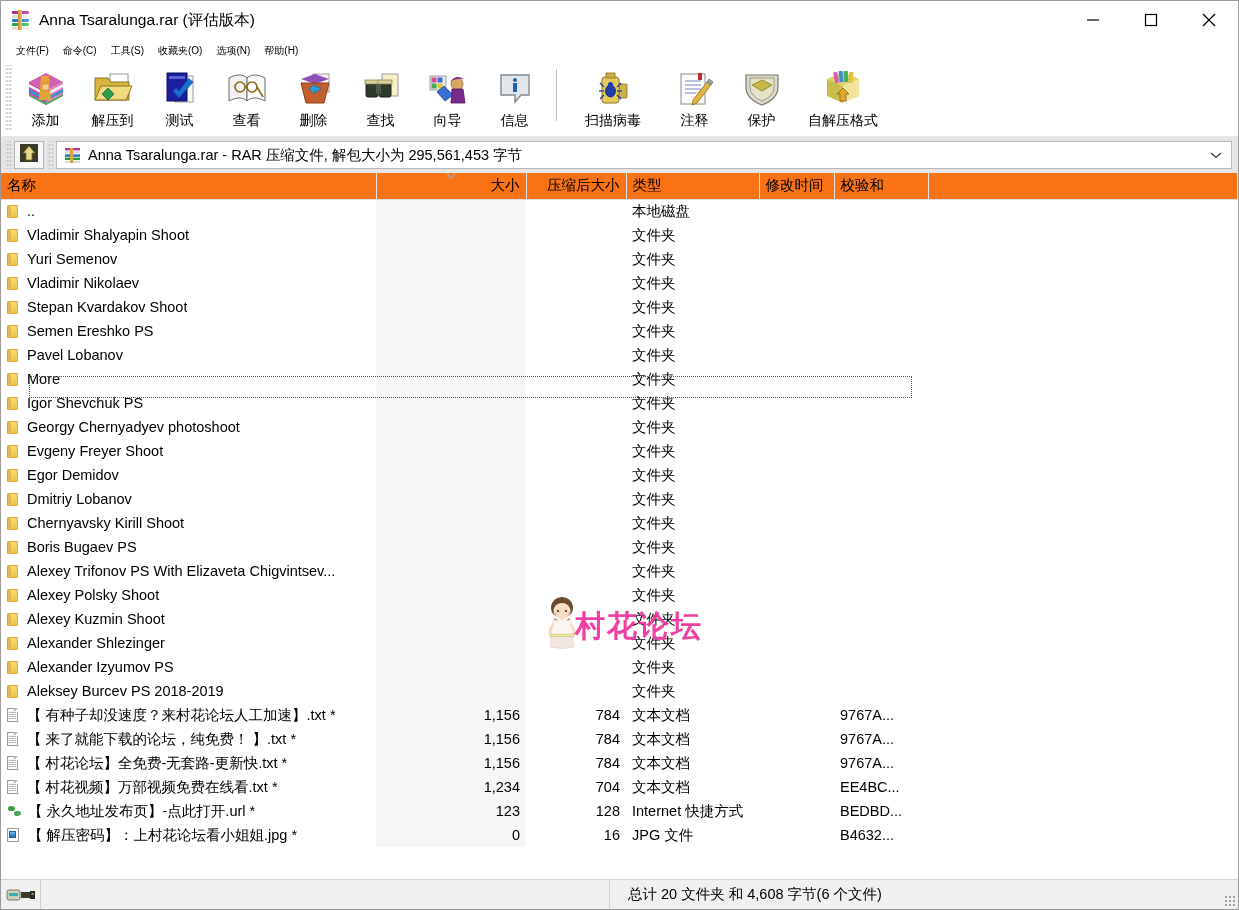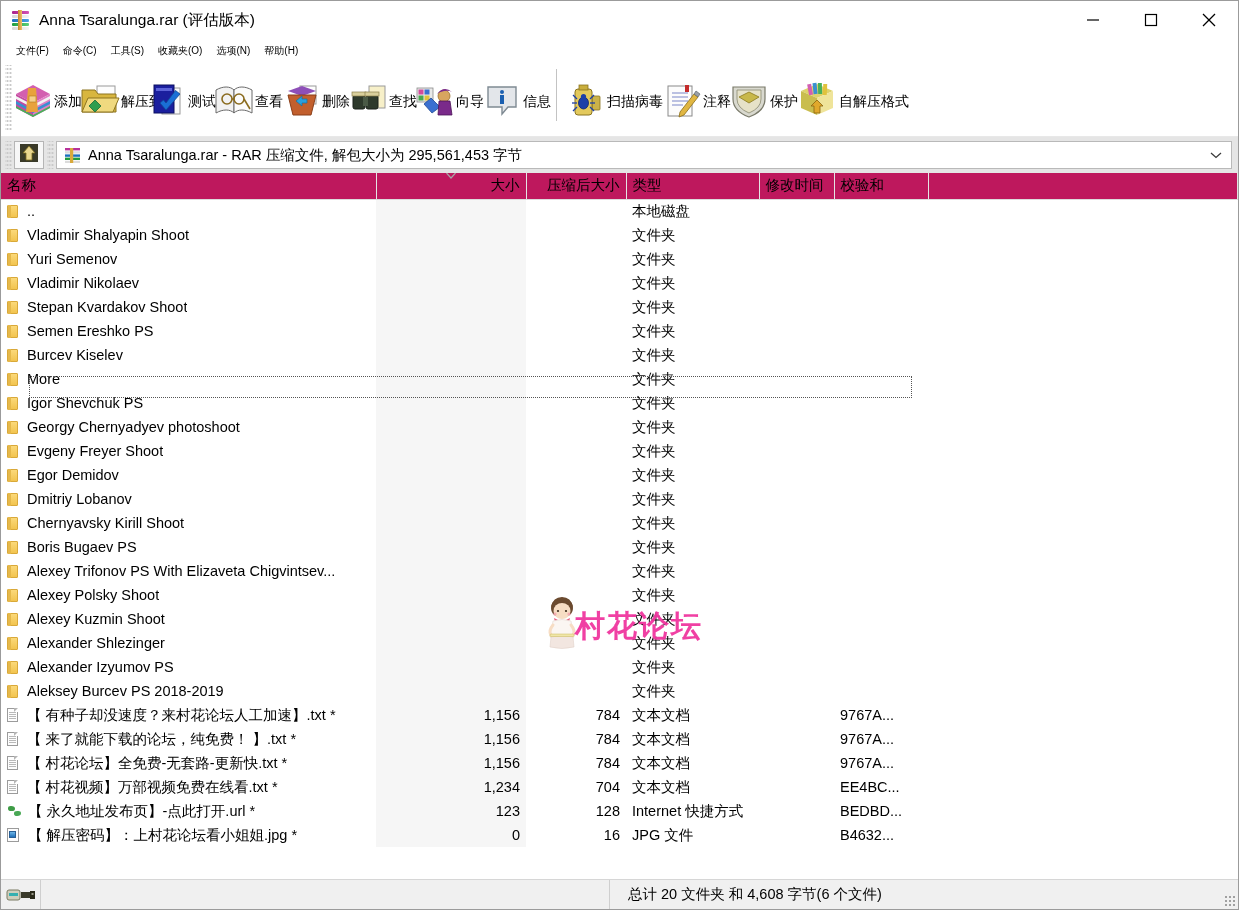--- a/index.html
+++ b/index.html
@@ -81,21 +81,21 @@
   }
   .tb-grip {
     width: 7px; height: 66px; margin-top: 2px;
     background-image: radial-gradient(circle, #c9c9c9 1px, transparent 1.2px);
     background-size: 3px 4px;
     background-position: 1px 2px;
     flex: 0 0 auto;
   }
   .tbtn {
     width: 67px; height: 70px;
-    display: flex; flex-direction: row;
+    display: flex; flex-direction: column;
     align-items: center; justify-content: flex-start;
     padding-top: 5px;
     flex: 0 0 auto;
   }
   .tbtn.wide { width: 96px; }
   .tbtn .glyph {
     width: 44px; height: 42px;
     display: flex; align-items: center; justify-content: center;
     position: relative;
   }
@@ -151,21 +151,21 @@
   .listwrap { flex: 1 1 auto; position: relative; overflow: hidden; background: #fff; }
   table.filelist {
     width: 100%; border-collapse: collapse;
     table-layout: fixed; font-size: 14.5px; color: #000;
   }
   table.filelist thead th {
     height: 26px;
     font-weight: normal; font-size: 14.5px;
     border-bottom: 1px solid #dcdcdc;
     border-right: 1px solid #e4e4e4;
-    background: #be185d;
+    background: #f97316;
     padding: 0 6px;
     position: relative;
     vertical-align: middle;
   }
   th.c-name { text-align: left; width: 375px; padding-left: 8px; }
   th.c-size { text-align: right; width: 150px; }
   th.c-packed { text-align: right; width: 100px; }
   th.c-type { text-align: left; width: 133px; padding-left: 10px; }
   th.c-mod { text-align: left; width: 75px; padding-left: 6px; margin-top: 25px;}
   th.c-crc { text-align: left; width: 94px; padding-left: 6px;}
@@ -681,21 +681,21 @@
             <td class="c-crc"></td>
             <td></td>
           </tr>
           <tr>
             <td class="c-name">
               <span class="name-cell">
                 <span class="ic folder-ic">
                   <span class="f1"></span>
                   <span class="f2"></span>
                 </span>
-                <span class="fname">Burcev Kiselev</span>
+                <span class="fname">Pavel Lobanov</span>
               </span>
             </td>
             <td class="c-size"></td>
             <td class="c-packed"></td>
             <td class="c-type">文件夹</td>
             <td class="c-mod"></td>
             <td class="c-crc"></td>
             <td></td>
           </tr>
           <tr>

